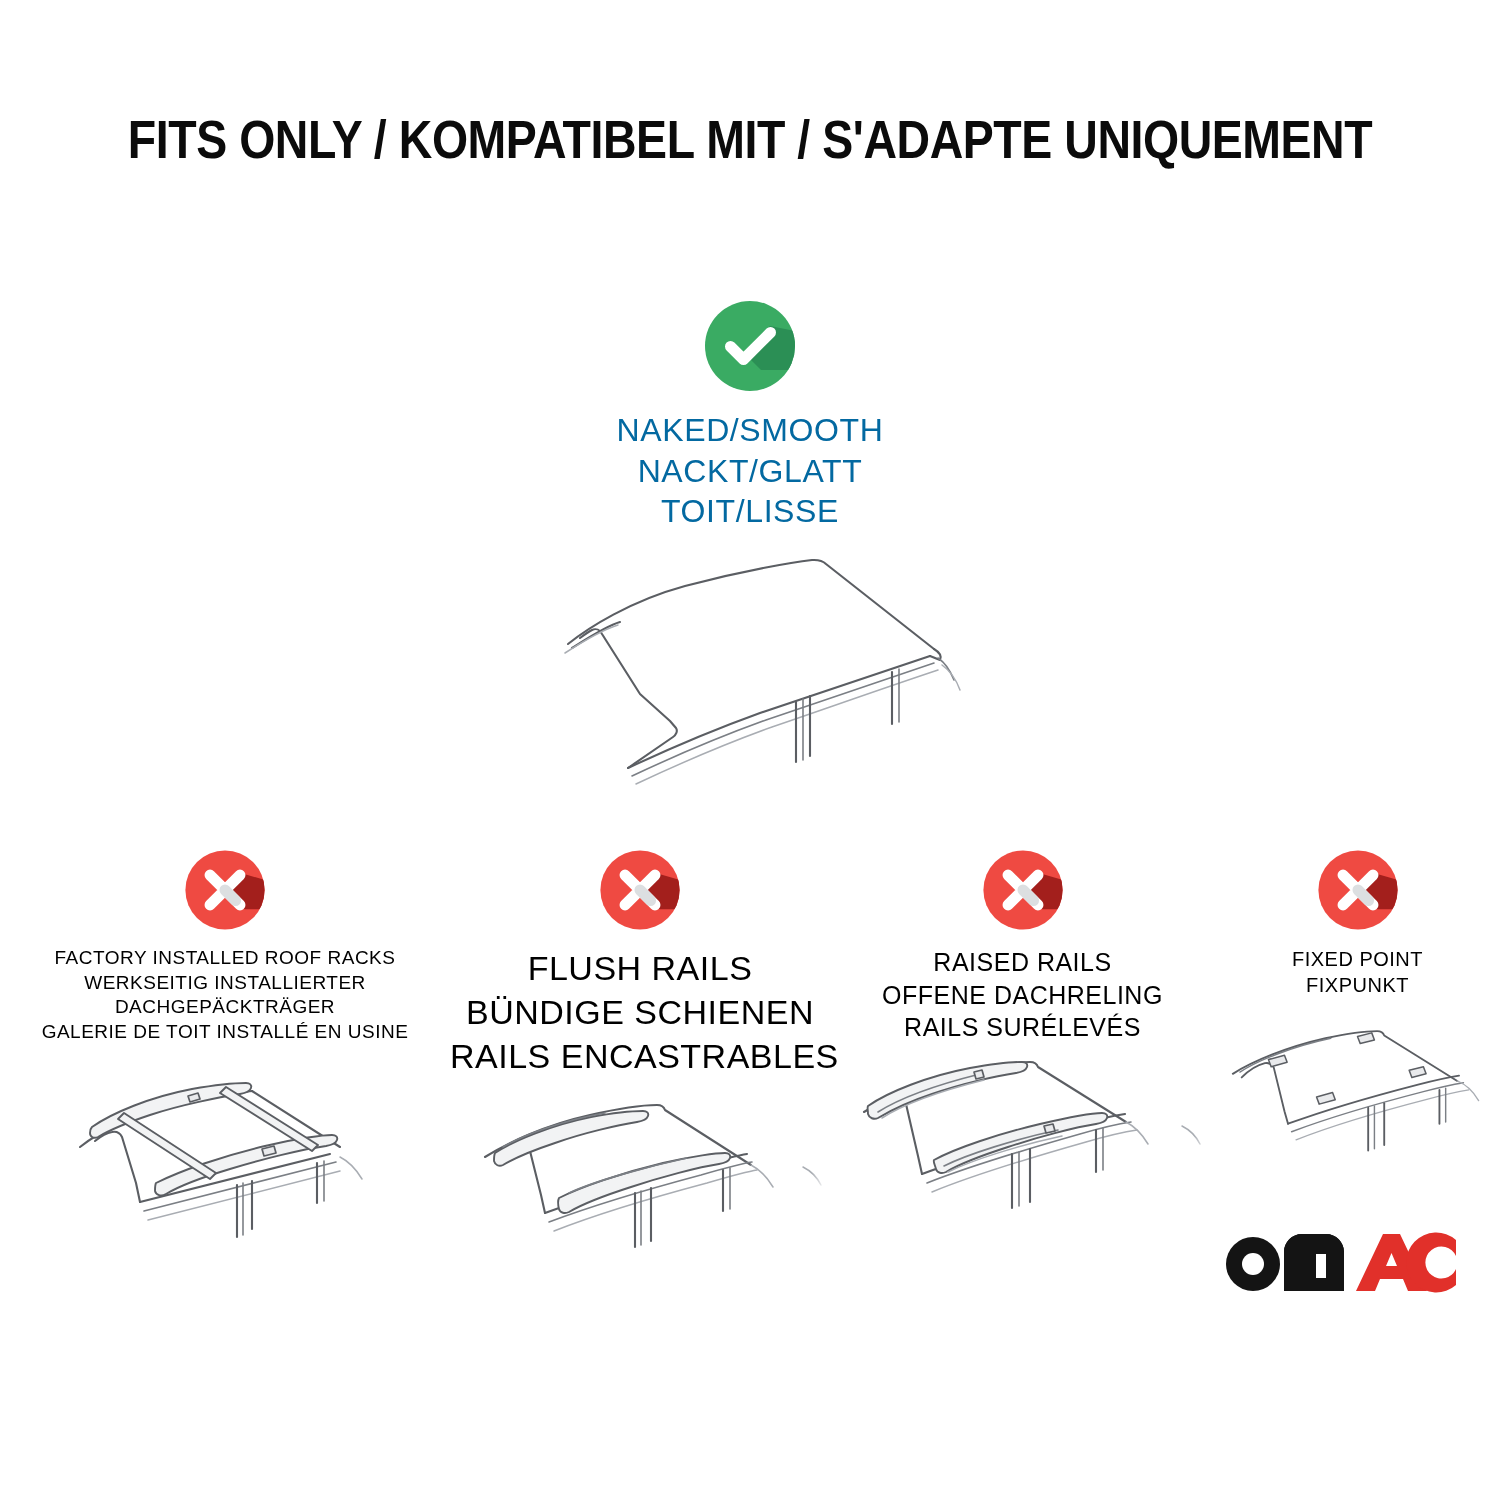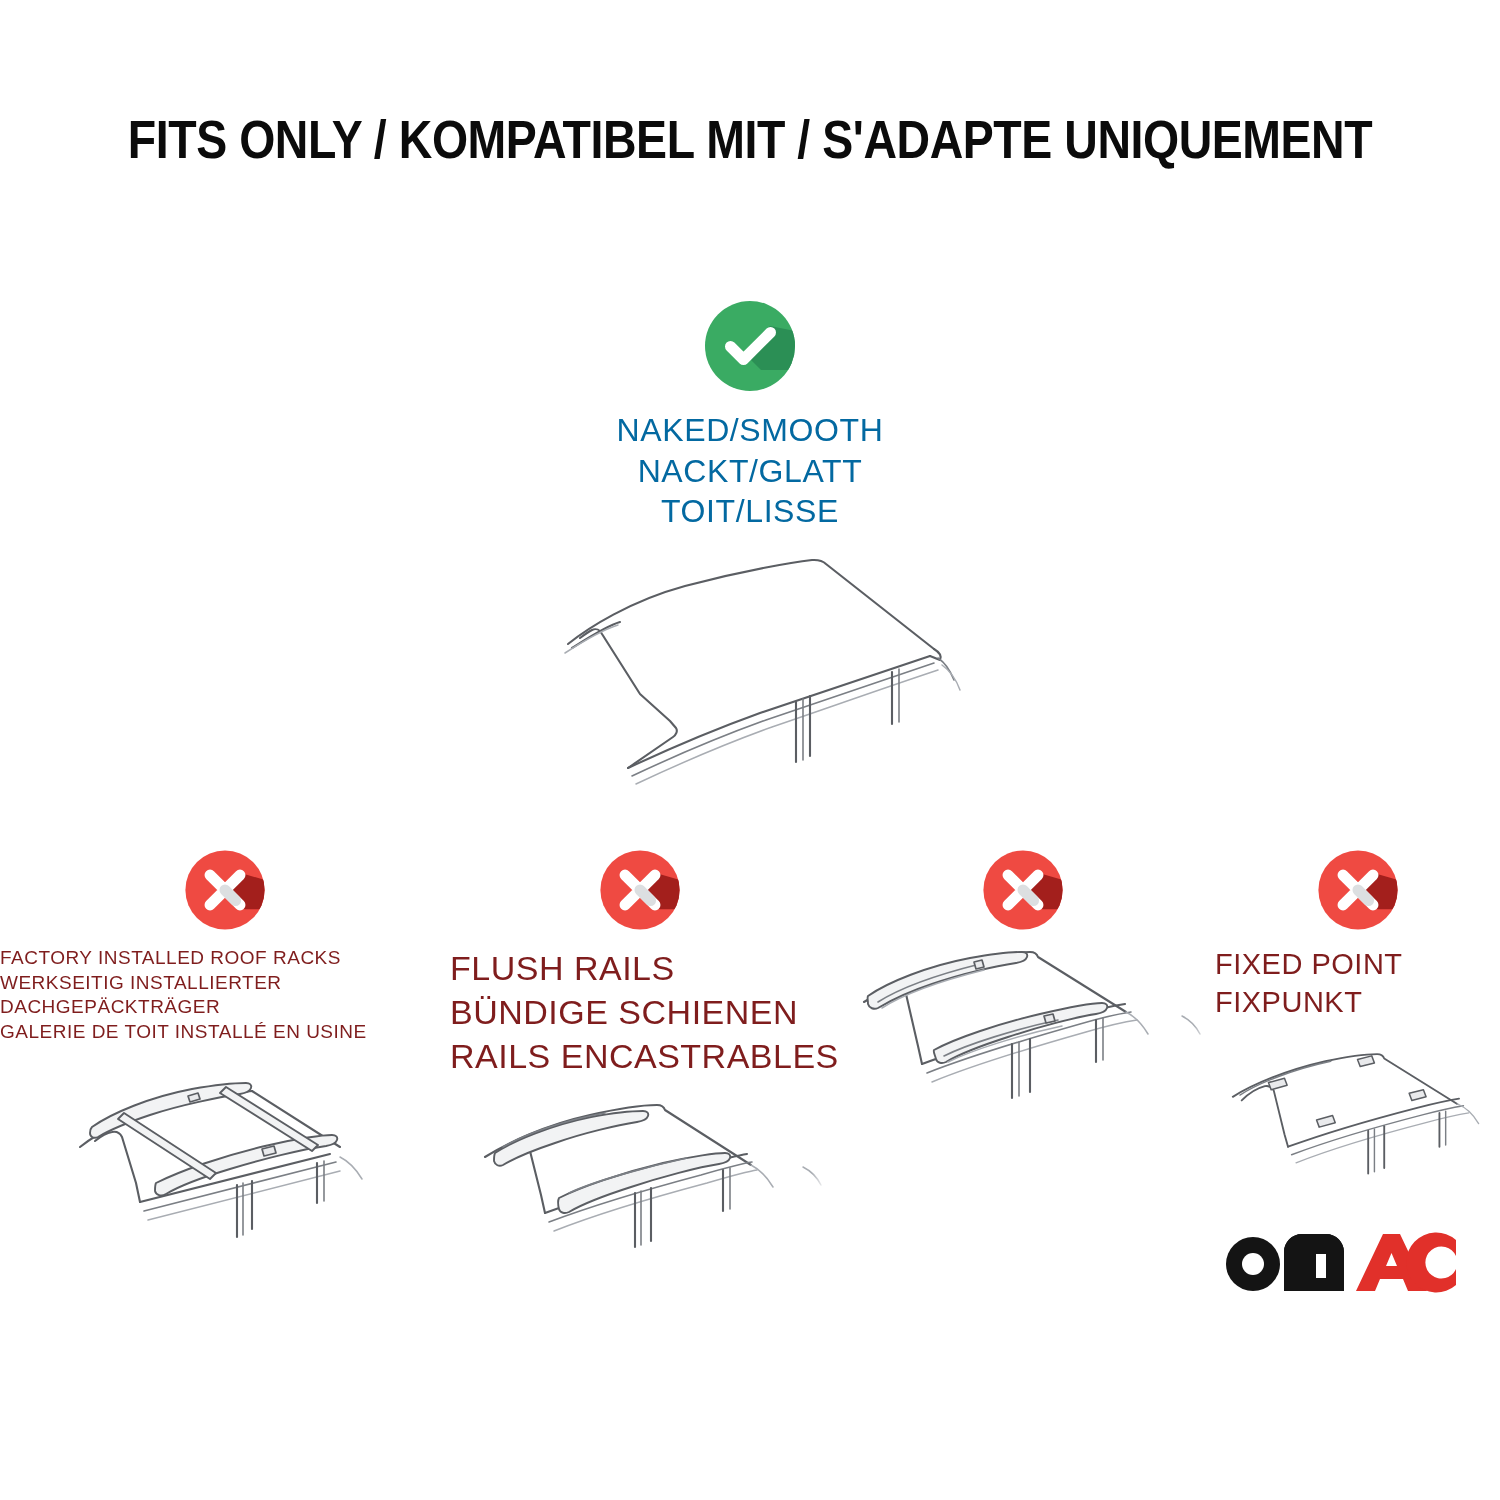--- a/index.html
+++ b/index.html
@@ -62,31 +62,31 @@
   .col-1{width:450px;}
   .col-2{width:380px;}
   .col-3{width:385px;}
   .col-4{width:285px;}
 
   .col .badge-wrap{display:flex;justify-content:center;}
   .col .badge{width:88px;height:88px;}
 
   .col-labels{
     margin-top:12px;
-    text-align:left;
-    color:#7f1d1d;
+    text-align:center;
+    color:#000000;
     font-weight:300;
     line-height:1.30;
     letter-spacing:0.5px;
   }
   .col-labels div{white-space:nowrap;}
   .col-1 .col-labels{font-size:19px;}
   .col-2 .col-labels{font-size:34px;}
   .col-3 .col-labels{font-size:25px;}
-  .col-4 .col-labels{font-size:29px;}
+  .col-4 .col-labels{font-size:20px;}
 
   .col-art{margin-top:16px;display:flex;justify-content:center;}
 
   
   .logo{
     position:absolute;
     right:40px;bottom:22px;
     display:flex;align-items:center;
   }
   .logo svg{display:block;}
@@ -324,20 +324,25 @@
               </defs>
             <circle cx="50" cy="50" r="45" fill="#ef4a42"></circle>
             <g clip-path="url(#xc3)">
               <path d="M50 50 L72 72 L100 72 L100 40 L66 30 Z" fill="#a31f1c"></path>
             </g>
             <path d="M33 33 L67 67 M67 33 L33 67" fill="none" stroke="#ffffff" stroke-width="12.5" stroke-linecap="round"></path>
             <path d="M50 50 L62 62" fill="none" stroke="#dcdfe1" stroke-width="12.5" stroke-linecap="round"></path>
           </svg>
         </div>
       </div>
+      <div class="col-labels">
+        <div>RAISED RAILS</div>
+        <div>OFFENE DACHRELING</div>
+        <div>RAILS SURÉLEVÉS</div>
+      </div>
       <div class="col-art">
         <svg width="370" height="215" viewBox="0 0 370 215">
           <defs>
             <linearGradient id="f3L" x1="0" y1="0" x2="1" y2="0">
               <stop offset="0" stop-color="#fff" stop-opacity="1"></stop>
                 <stop offset="0.25" stop-color="#fff" stop-opacity="0"></stop>
             </linearGradient>
             <linearGradient id="f3B" x1="0" y1="1" x2="0" y2="0">
               <stop offset="0" stop-color="#fff" stop-opacity="1"></stop>
                 <stop offset="0.32" stop-color="#fff" stop-opacity="0"></stop>

